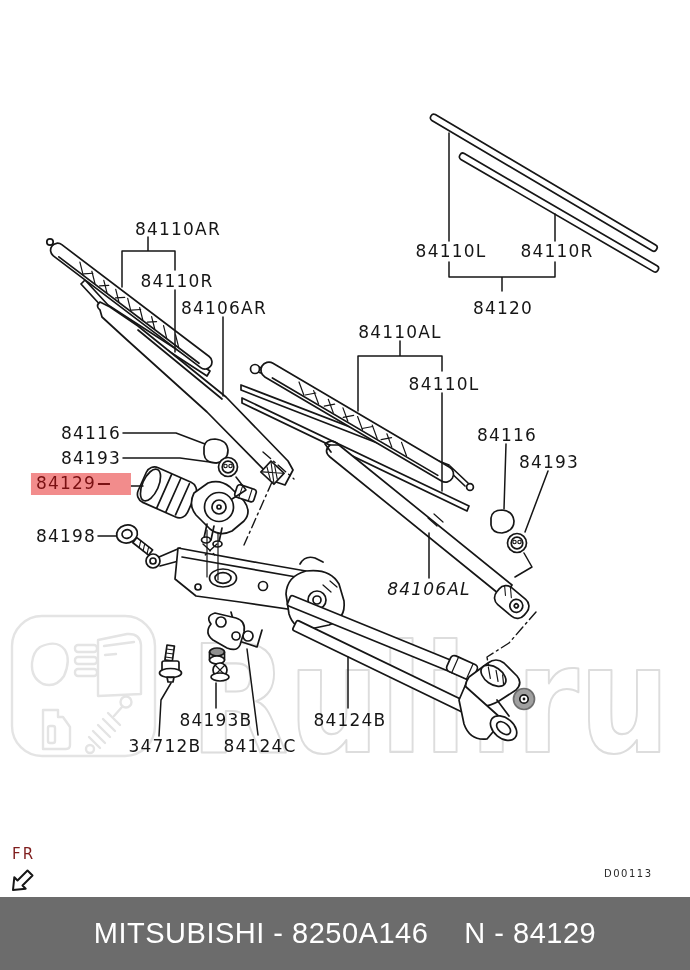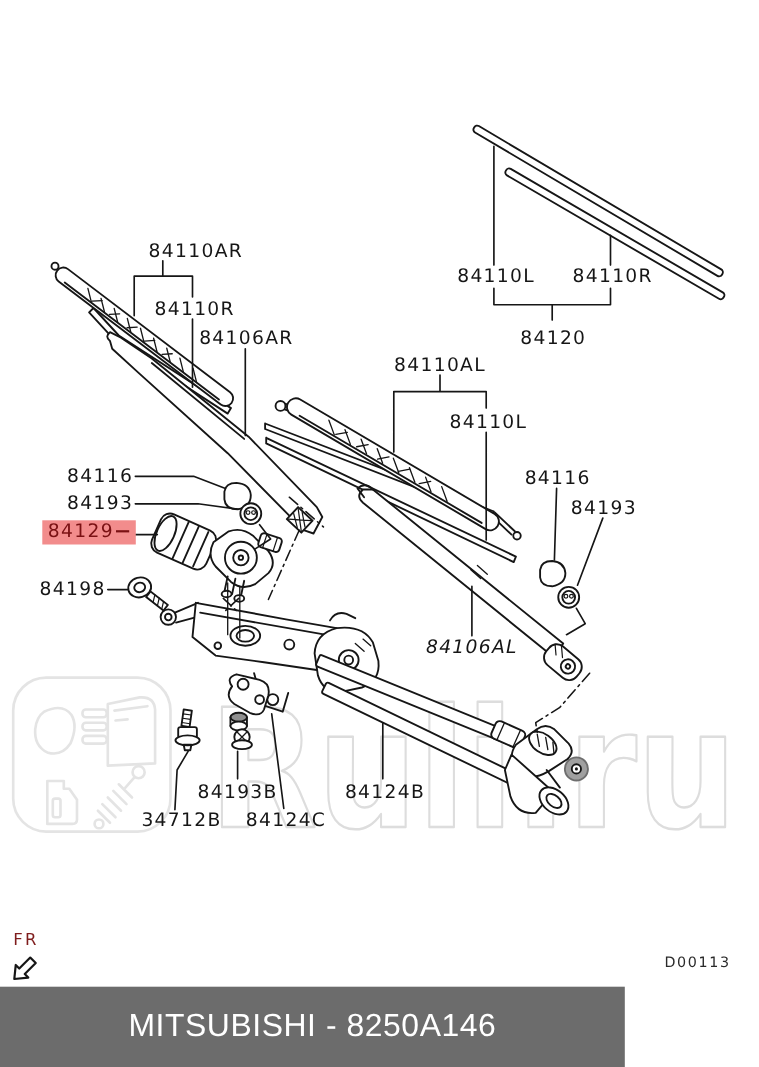--- a/index.html
+++ b/index.html
@@ -1,28 +1,28 @@
 <!DOCTYPE html>
 <html style="--hl-bg: #F28C8C; --hl-fg: #7A1113; --footer-bg: #6C6C6C; --footer-fg: #FFFFFF;"><head>
 <meta charset="utf-8">
 <style>
   html,body{margin:0;padding:0;background:#fff;}
   .stage{position:relative;width:690px;height:970px;background:#fff;overflow:hidden;
          font-family:"DejaVu Sans",sans-serif;}
   .stage svg{position:absolute;left:0;top:0;}
   .plabel{position:absolute;transform:translateX(-50%);font-size:17px;line-height:17px;
           letter-spacing:1.2px;color:#161616;white-space:nowrap;z-index:3;}
-  .plabel.hl{background:var(--hl-bg);color:var(--hl-fg);padding:2px 6px 3px 5px;line-height:17px;}
+  .plabel.hl{background:var(--hl-bg);color:var(--hl-fg);padding:2px 21px 3px 5px;line-height:17px;}
   .plabel.hl .dash{display:inline-block;width:12px;border-top:2px solid var(--hl-fg);
           vertical-align:middle;margin-left:2px;}
   .fr-label{position:absolute;left:12px;top:845px;font-size:15px;letter-spacing:2px;
           color:#7f1d1d;z-index:3;}
-  .doc-code{position:absolute;left:604px;top:868px;font-size:13px;letter-spacing:1.5px;
+  .doc-code{position:absolute;left:604px;top:868px;font-size:10px;letter-spacing:1.5px;
           color:#2a2a2a;z-index:3;}
-  .footer{position:absolute;left:0;top:897px;width:568px;height:73px;background:var(--footer-bg);
+  .footer{position:absolute;left:0;top:897px;width:690px;height:73px;background:var(--footer-bg);
           color:var(--footer-fg);display:flex;align-items:center;justify-content:center;
           gap:36px;font-family:"Liberation Sans",sans-serif;font-size:29px;letter-spacing:0.5px;z-index:4;}
   .wm-text{font-family:"DejaVu Sans",sans-serif;font-weight:bold;}
 </style>
 </head>
 <body>
 
 <div class="stage">
 
 <svg width="690" height="970" viewBox="0 0 690 970">
@@ -271,14 +271,15 @@
   <div class="plabel" style="left:216px;top:712px;">84193B</div>
   <div class="plabel" style="left:350px;top:712px;">84124B</div>
   <div class="plabel" style="left:165px;top:738px;">34712B</div>
   <div class="plabel" style="left:260px;top:738px;">84124C</div>
 
   <div class="fr-label">FR</div>
   <div class="doc-code">D00113</div>
 
   <div class="footer">
     <span>MITSUBISHI - 8250A146</span>
+    <span>N - 84129</span>
   </div>
 </div>
 
 </body></html>

